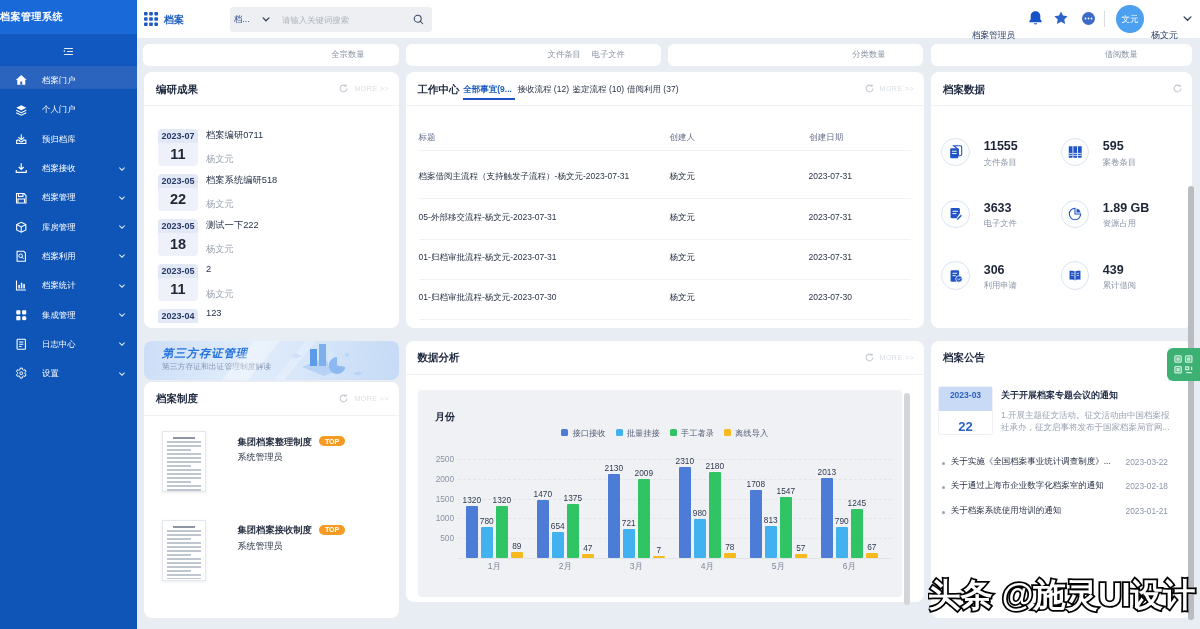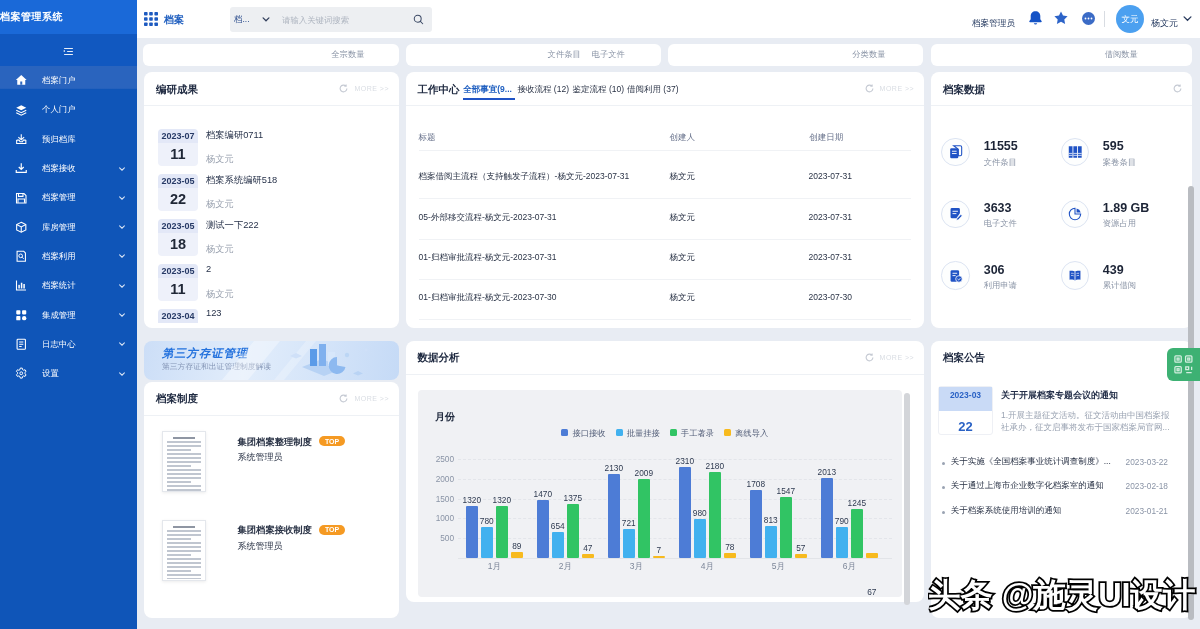--- a/index.html
+++ b/index.html
@@ -19,21 +19,21 @@
 .mitem .chev { position:absolute; left:118px; width:8px; height:8px; }
 
 #topbar { position:absolute; left:137px; top:0; width:1063px; height:38px; background:#fff; }
 #gridicon { position:absolute; left:6.5px; top:12px; width:14px; height:14px; }
 #appname { position:absolute; left:27px; top:13px; font-size:10px; font-weight:bold; color:#2160c0; }
 #searchbox { position:absolute; left:93px; top:7px; width:202px; height:24.5px; background:#edeff2; border-radius:3px; }
 #searchbox .sel { position:absolute; left:4px; top:7px; font-size:8.5px; color:#2b4c8c; }
 #searchbox .selchev { position:absolute; left:32px; top:10px; }
 #searchbox .ph { position:absolute; left:52px; top:7.5px; font-size:8.4px; color:#aeb5c0; }
 #searchbox .mag { position:absolute; right:8px; top:6.5px; }
-.hdr-right { position:absolute; top:4px; height:20px; font-size:8.6px; color:#24395f; }
+.hdr-right { position:absolute; top:16px; height:20px; font-size:8.6px; color:#24395f; }
 
 .card { position:absolute; background:#fff; border-radius:8px; }
 .chead { position:relative; height:34px; border-bottom:1px solid #eef1f5; }
 .chead .t { position:absolute; left:12px; top:10.5px; font-size:10.5px; font-weight:bold; color:#202b42; }
 .more { position:absolute; right:10px; top:12px; display:flex; align-items:center; }
 .more .mtxt { font-size:7px; color:#d9dde3; margin-left:6px; letter-spacing:0.5px; }
 
 .pcard { position:absolute; top:44px; height:21.5px; background:#fff; border-radius:6px; }
 .pcard span { position:absolute; top:5px; font-size:8.3px; color:#8a94a6; }
 
@@ -580,21 +580,21 @@
         <div class="bar" style="left:376.7px;top:163.4px;width:12px;height:4px;background:#f7ba1e;"></div>
         <div class="blab" style="left:362.7px;top:152.4px;">57</div>
         <div class="xlab" style="left:340.2px;top:170.6px;">5月</div>
         <div class="bar" style="left:402.7px;top:88.08780000000002px;width:12px;height:79.31219999999999px;background:#4d7cd6;"></div>
         <div class="blab" style="left:388.7px;top:77.08780000000002px;">2013</div>
         <div class="bar" style="left:417.7px;top:136.274px;width:12px;height:31.125999999999998px;background:#41b1ef;"></div>
         <div class="blab" style="left:403.7px;top:125.274px;">790</div>
         <div class="bar" style="left:432.7px;top:118.34700000000001px;width:12px;height:49.053px;background:#31c464;"></div>
         <div class="blab" style="left:418.7px;top:107.34700000000001px;">1245</div>
         <div class="bar" style="left:447.7px;top:162.9px;width:12px;height:4.5px;background:#f7ba1e;"></div>
-        <div class="blab" style="left:433.7px;top:151.9px;margin-top:45px;">67</div>
+        <div class="blab" style="left:433.7px;top:151.9px;">67</div>
         <div class="xlab" style="left:411.2px;top:170.6px;">6月</div>
       </div>
   </div>
   <div class="abs" style="left:498px;top:52px;width:6px;height:212px;background:#d3d5d9;border-radius:3px;"></div>
 </div>
 
 <div class="card" style="left:931px;top:340.8px;width:261px;height:277.2px;">
   <div class="chead" style="border-bottom:none;">
       <span class="t">档案公告</span>
     </div>

